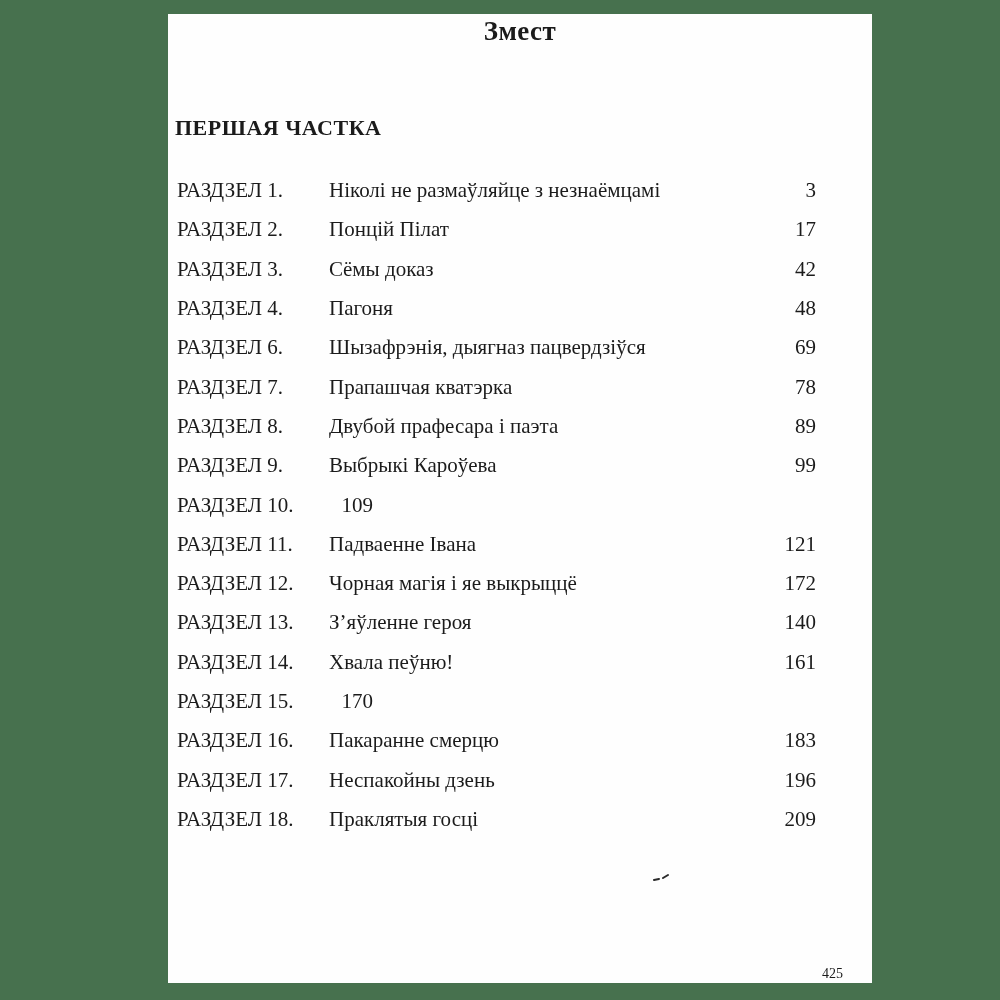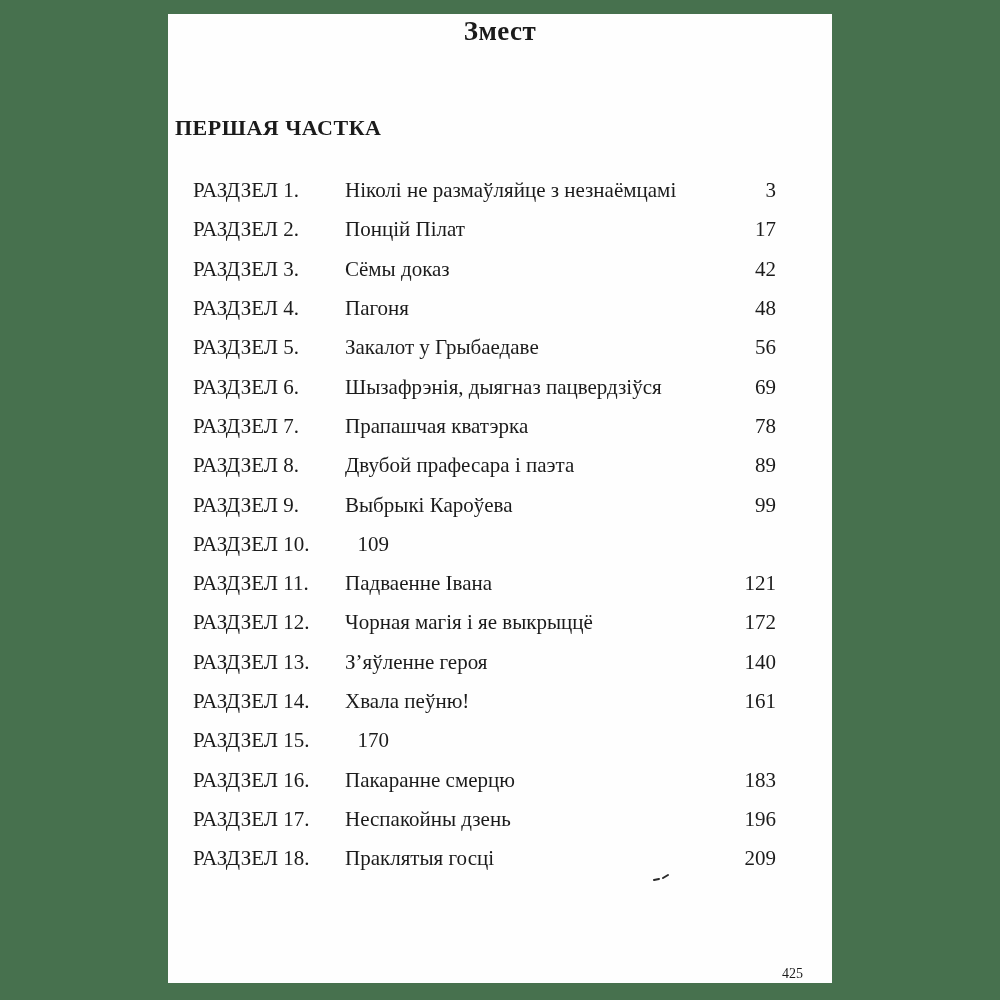--- a/index.html
+++ b/index.html
@@ -17,20 +17,21 @@
     background: #47714e;
   }
   .paper {
     position: absolute;
     left: 168px;
     top: 14px;
     width: 664px;
     height: 969px;
     background: #fefefe;
     color: #1b1b1b;
+    padding-left: 40px;
   }
   .book-title {
     position: absolute;
     top: 2px;
     left: 0;
     right: 0;
     text-align: center;
     font-size: 27px;
     font-weight: bold;
     letter-spacing: 0.5px;
@@ -39,21 +40,21 @@
     position: absolute;
     top: 101px;
     left: 7px;
     font-size: 22px;
     font-weight: bold;
     letter-spacing: 0.5px;
   }
   .toc {
     position: absolute;
     top: 157px;
-    left: 25px;
+    left: 9px;
     right: 56px;
   }
   .toc-row {
     display: flex;
     align-items: center;
     height: 39.3px;
     font-size: 21px;
     white-space: nowrap;
   }
   .toc-label {
@@ -105,25 +106,20 @@
       </div>
       <div class="toc-row">
         <span class="toc-label">РАЗДЗЕЛ 3.</span>
         <span class="toc-title">Сёмы доказ</span>
         <span class="toc-page">42</span>
       </div>
       <div class="toc-row">
         <span class="toc-label">РАЗДЗЕЛ 4.</span>
         <span class="toc-title">Пагоня</span>
         <span class="toc-page">48</span>
-      </div>
-      <div class="toc-row">
-        <span class="toc-label">РАЗДЗЕЛ 5.</span>
-        <span class="toc-title">Закалот у Грыбаедаве</span>
-        <span class="toc-page">56</span>
       </div>
       <div class="toc-row">
         <span class="toc-label">РАЗДЗЕЛ 6.</span>
         <span class="toc-title">Шызафрэнія, дыягназ пацвердзіўся</span>
         <span class="toc-page">69</span>
       </div>
       <div class="toc-row">
         <span class="toc-label">РАЗДЗЕЛ 7.</span>
         <span class="toc-title">Прапашчая кватэрка</span>
         <span class="toc-page">78</span>

